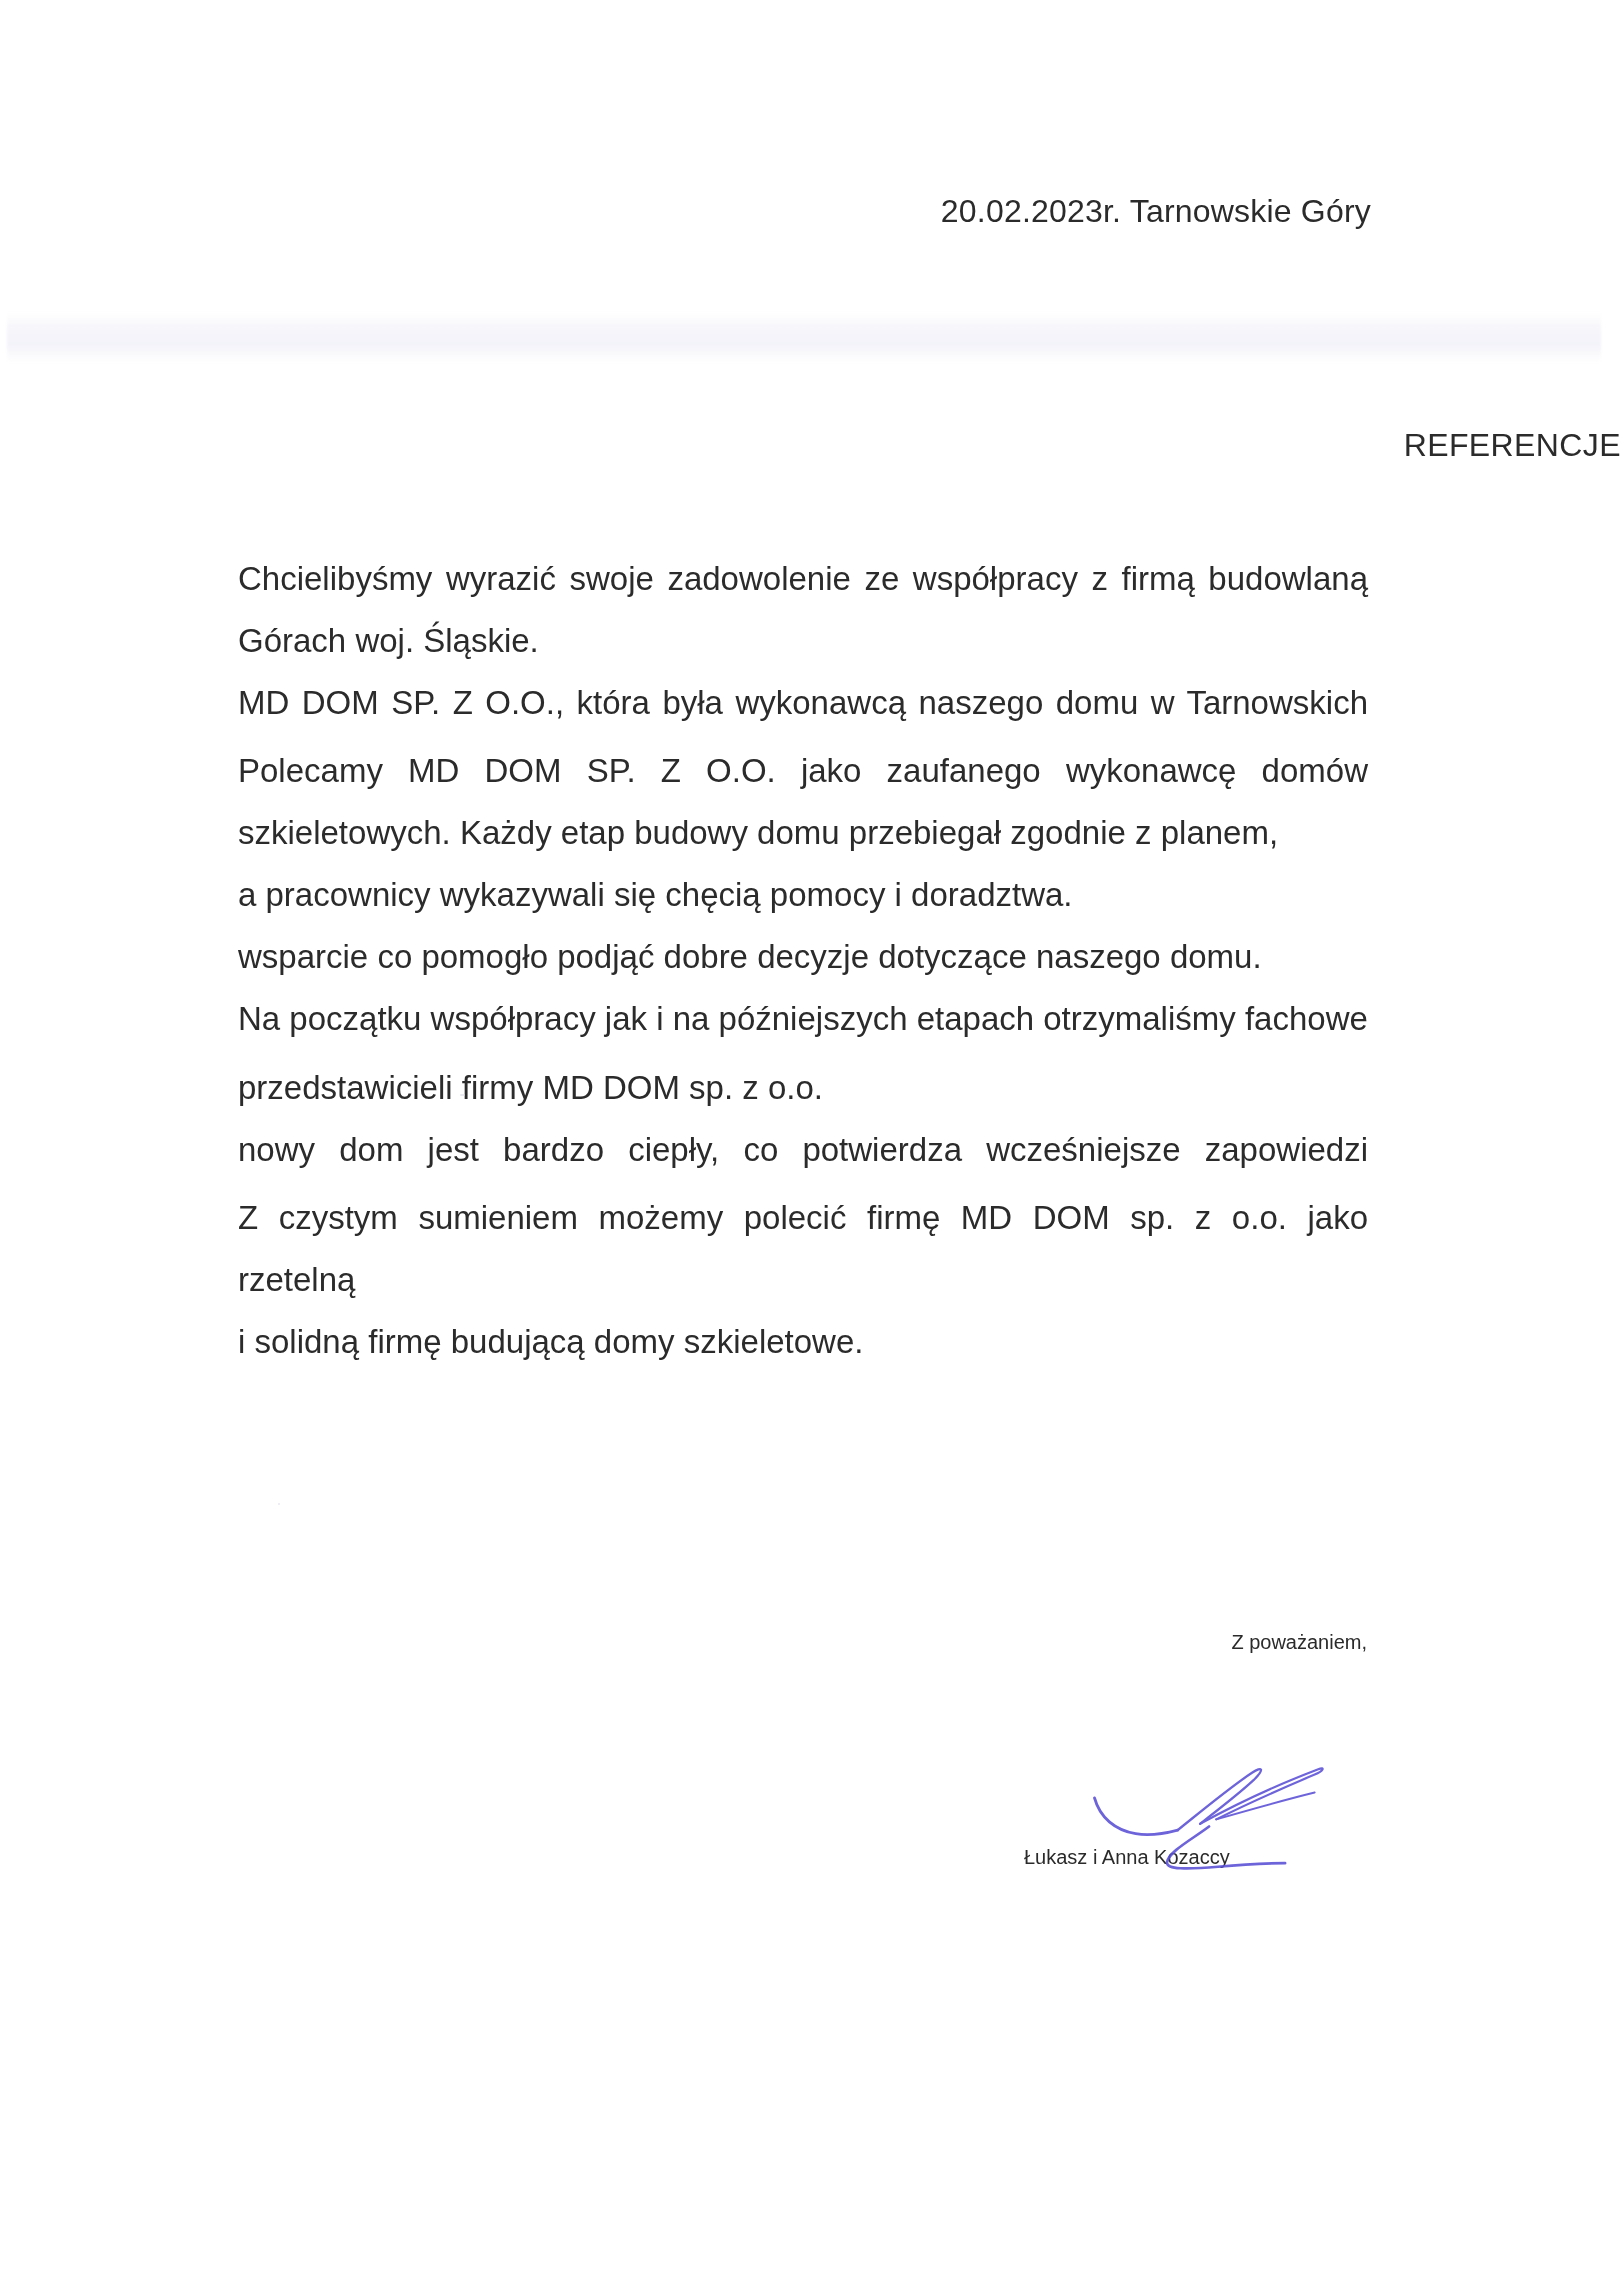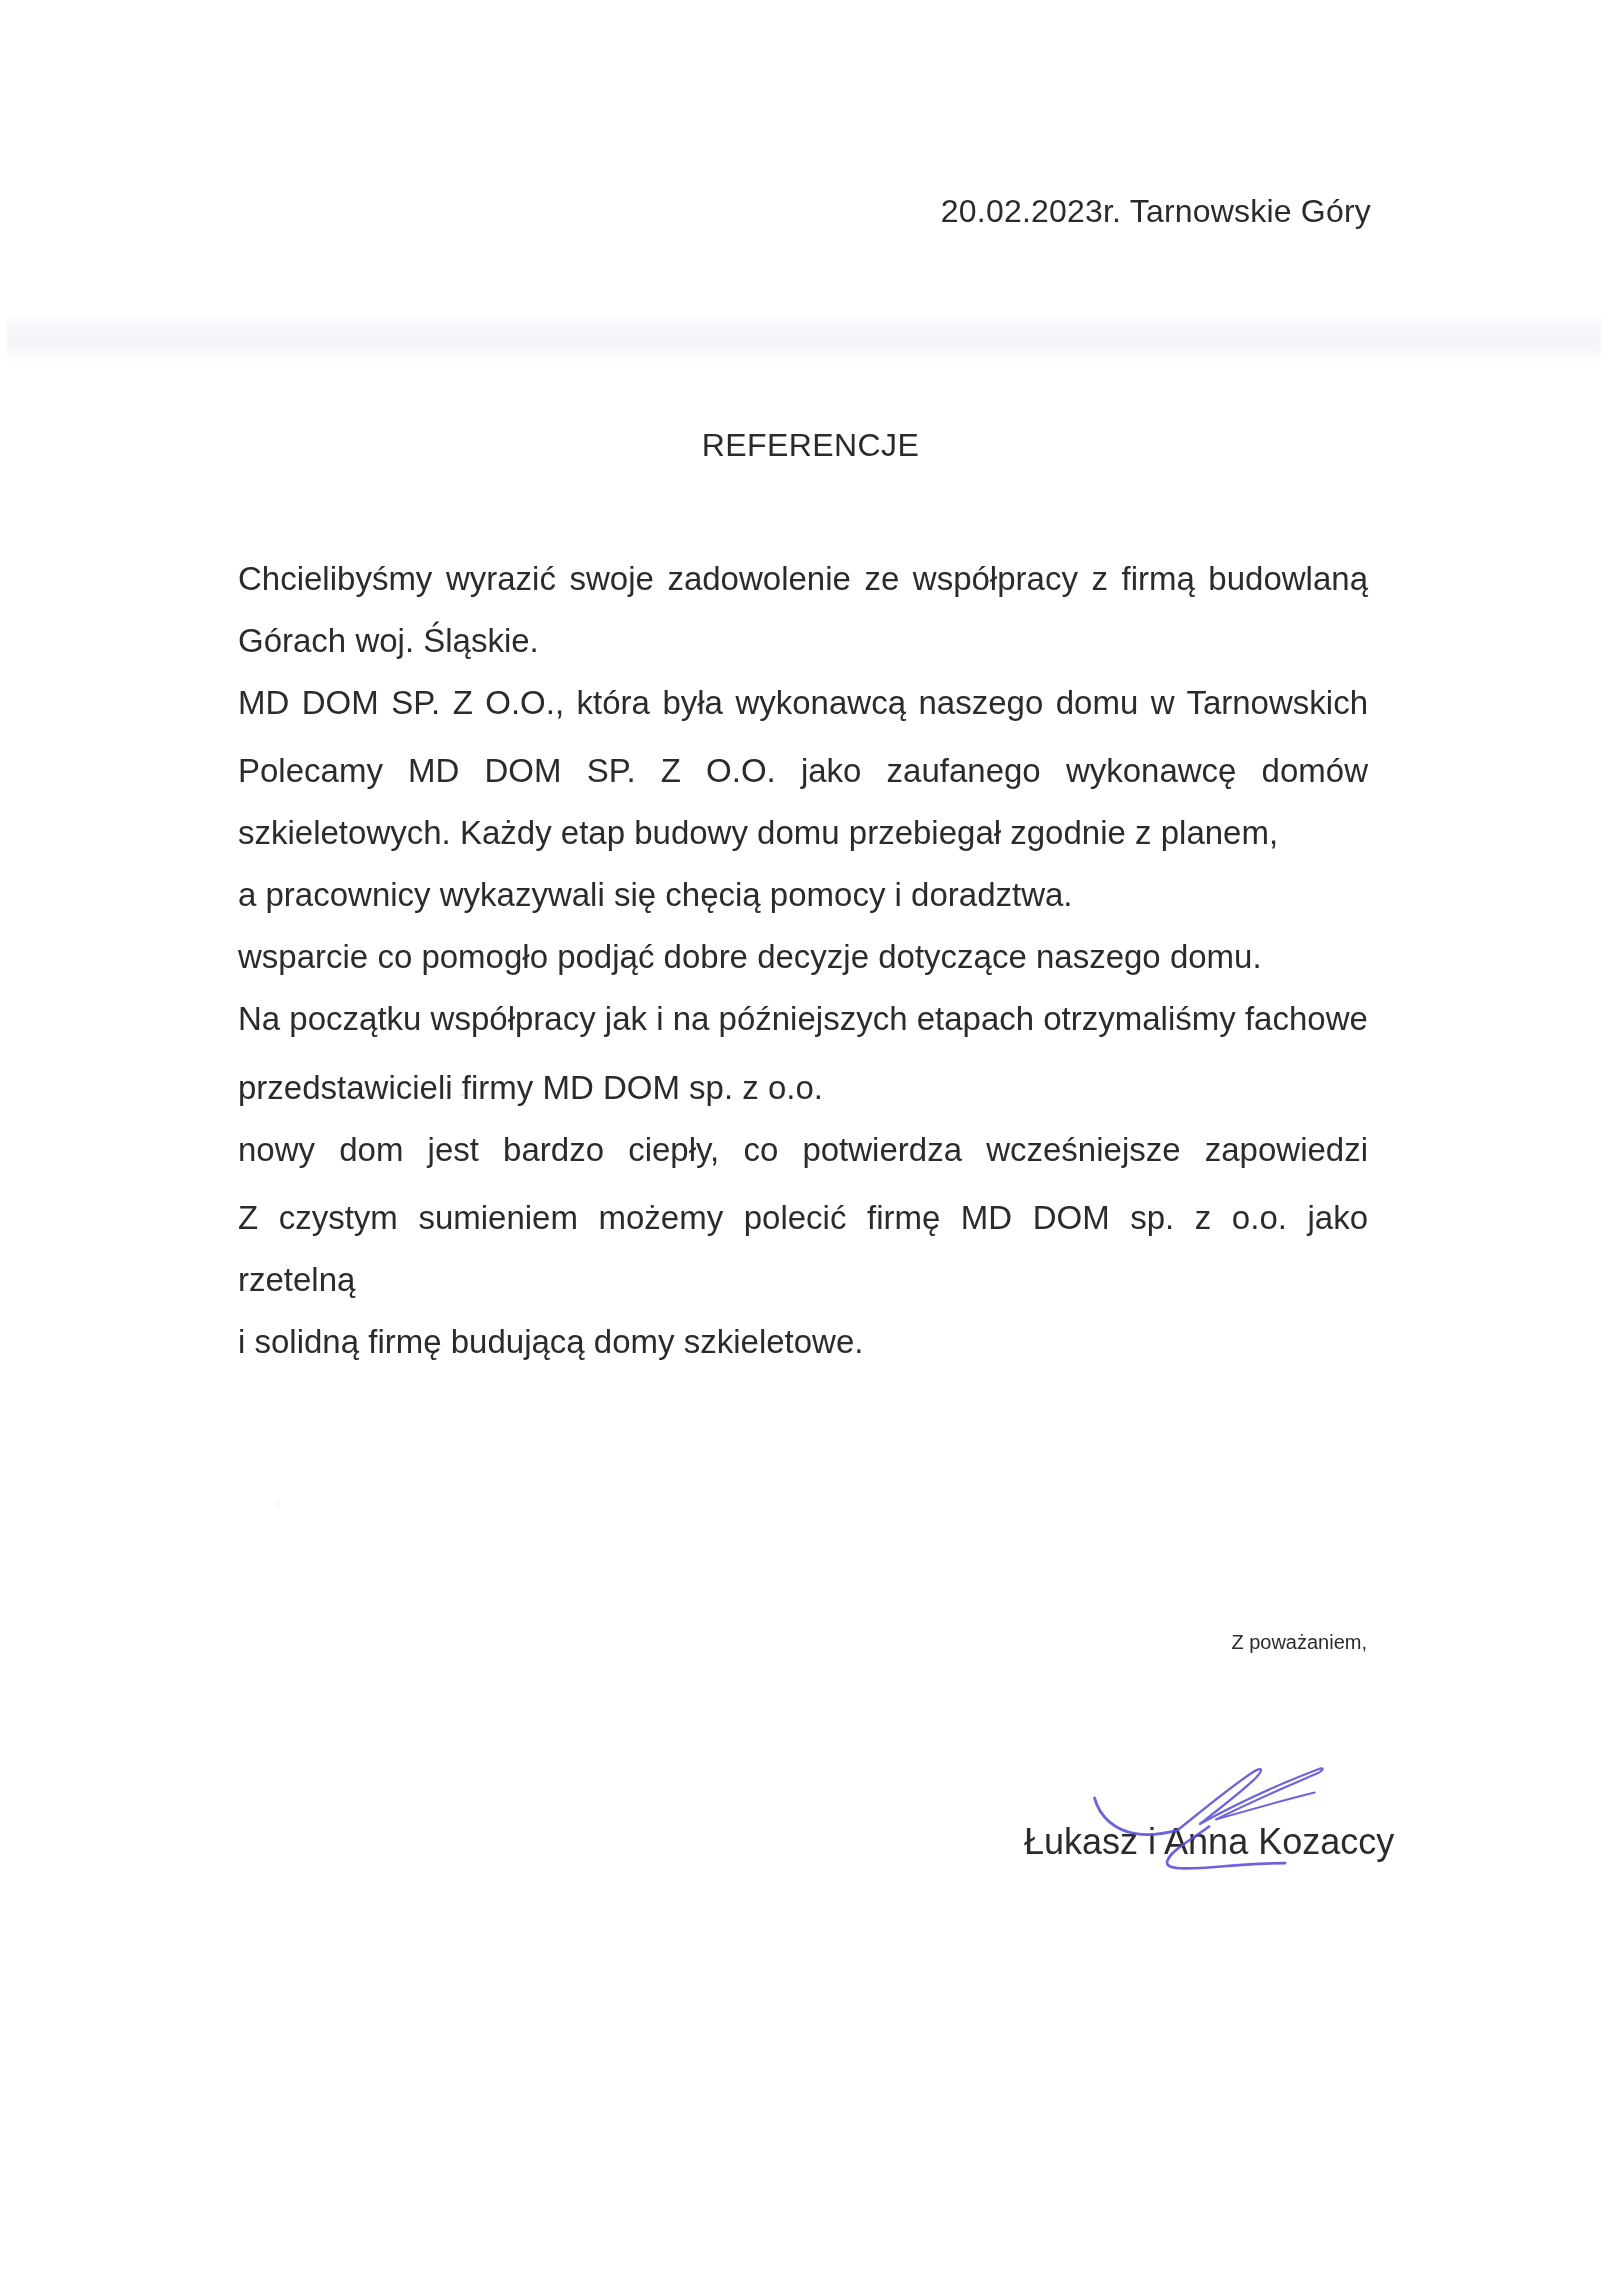--- a/index.html
+++ b/index.html
@@ -39,21 +39,21 @@
       font-size: 32px;
       line-height: 39px;
       white-space: nowrap;
       letter-spacing: 0.2px;
     }
     .title {
       position: absolute;
       top: 426px;
       left: 0;
       width: 1621px;
-      text-align: center;
+      text-align: right;
       font-size: 32px;
       line-height: 39px;
       letter-spacing: 0.4px;
     }
     .body-text {
       position: absolute;
       left: 238px;
       top: 548px;
       width: 1130px;
       font-size: 33px;
@@ -84,22 +84,22 @@
     .signature-block {
       position: absolute;
       left: 985px;
       top: 1737px;
       width: 466px;
       height: 179px;
     }
     .signatory-name {
       position: absolute;
       left: 39px;
-      top: 85px;
-      font-size: 36px;
+      top: 101px;
+      font-size: 20px;
       line-height: 39px;
       white-space: nowrap;
       color: #2b2b2b;
     }
     .signature-svg {
       position: absolute;
       left: 0; top: 0;
       width: 466px;
       height: 179px;
     }

